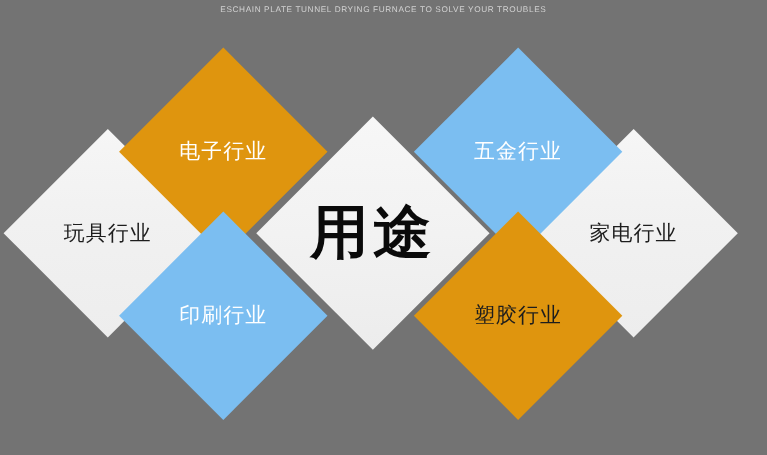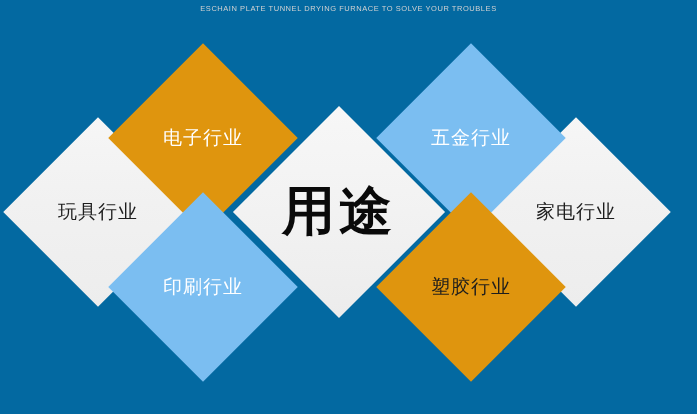--- a/index.html
+++ b/index.html
@@ -13,21 +13,21 @@
     height: 414px;
     overflow: hidden;
     font-family: "DejaVu Sans", "Liberation Sans", sans-serif;
     position: relative;
   }
 
   #stage {
     position: relative;
     width: 697px;
     height: 414px;
-    background: #0369a1;
+    background: #737373;
   }
 
   
   .banner-clip {
     position: absolute;
     left: 0;
     top: 0;
     width: 697px;
     height: 16px;
     overflow: hidden;

